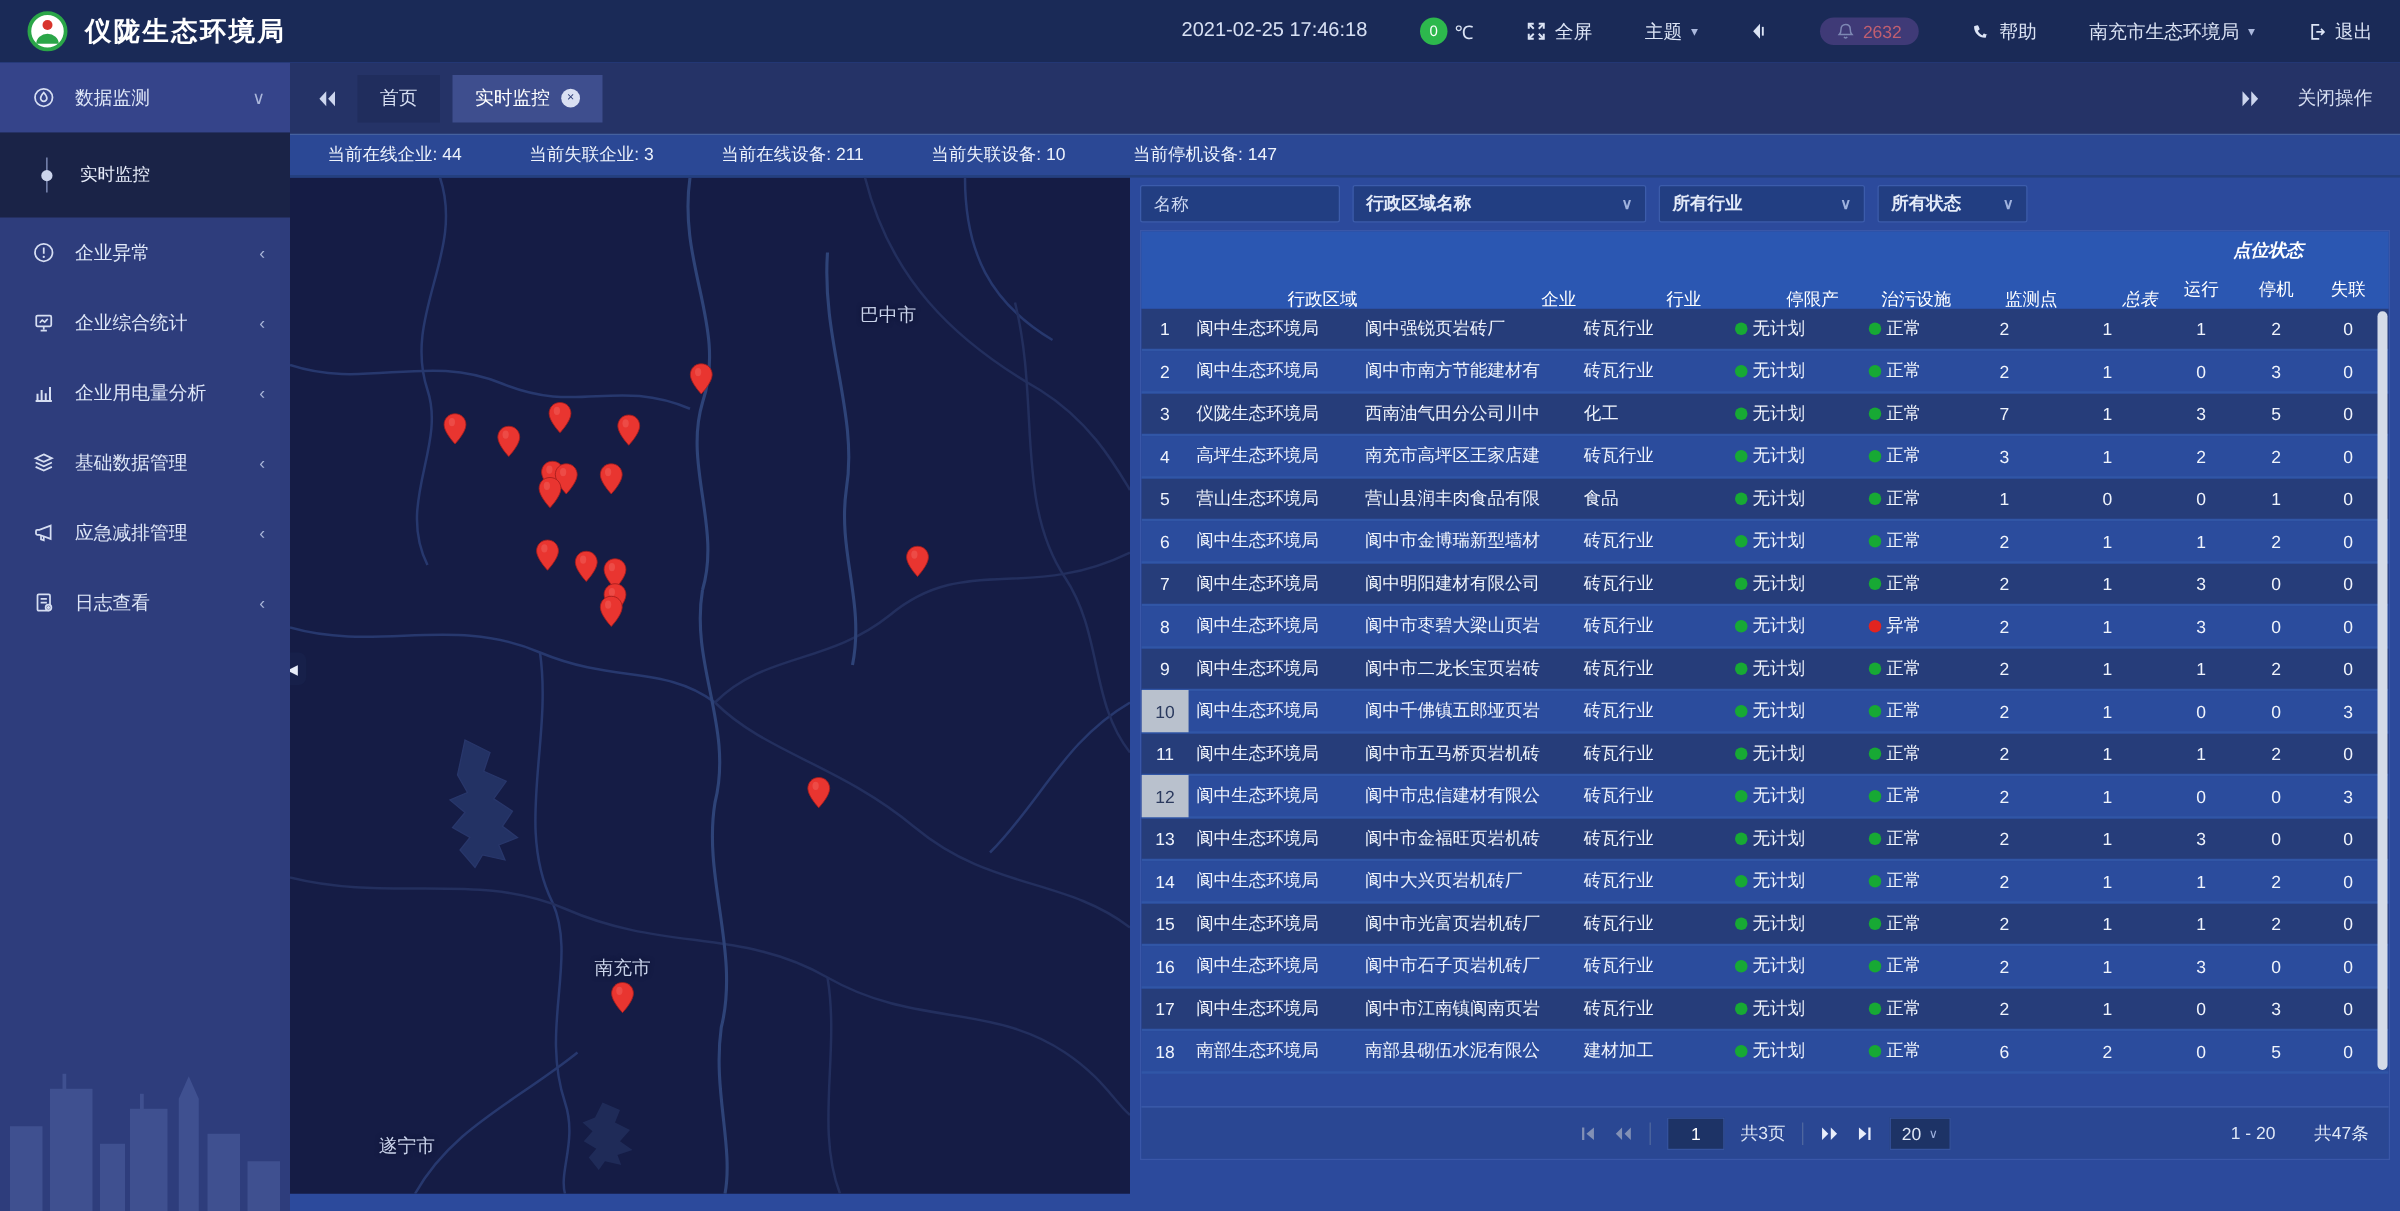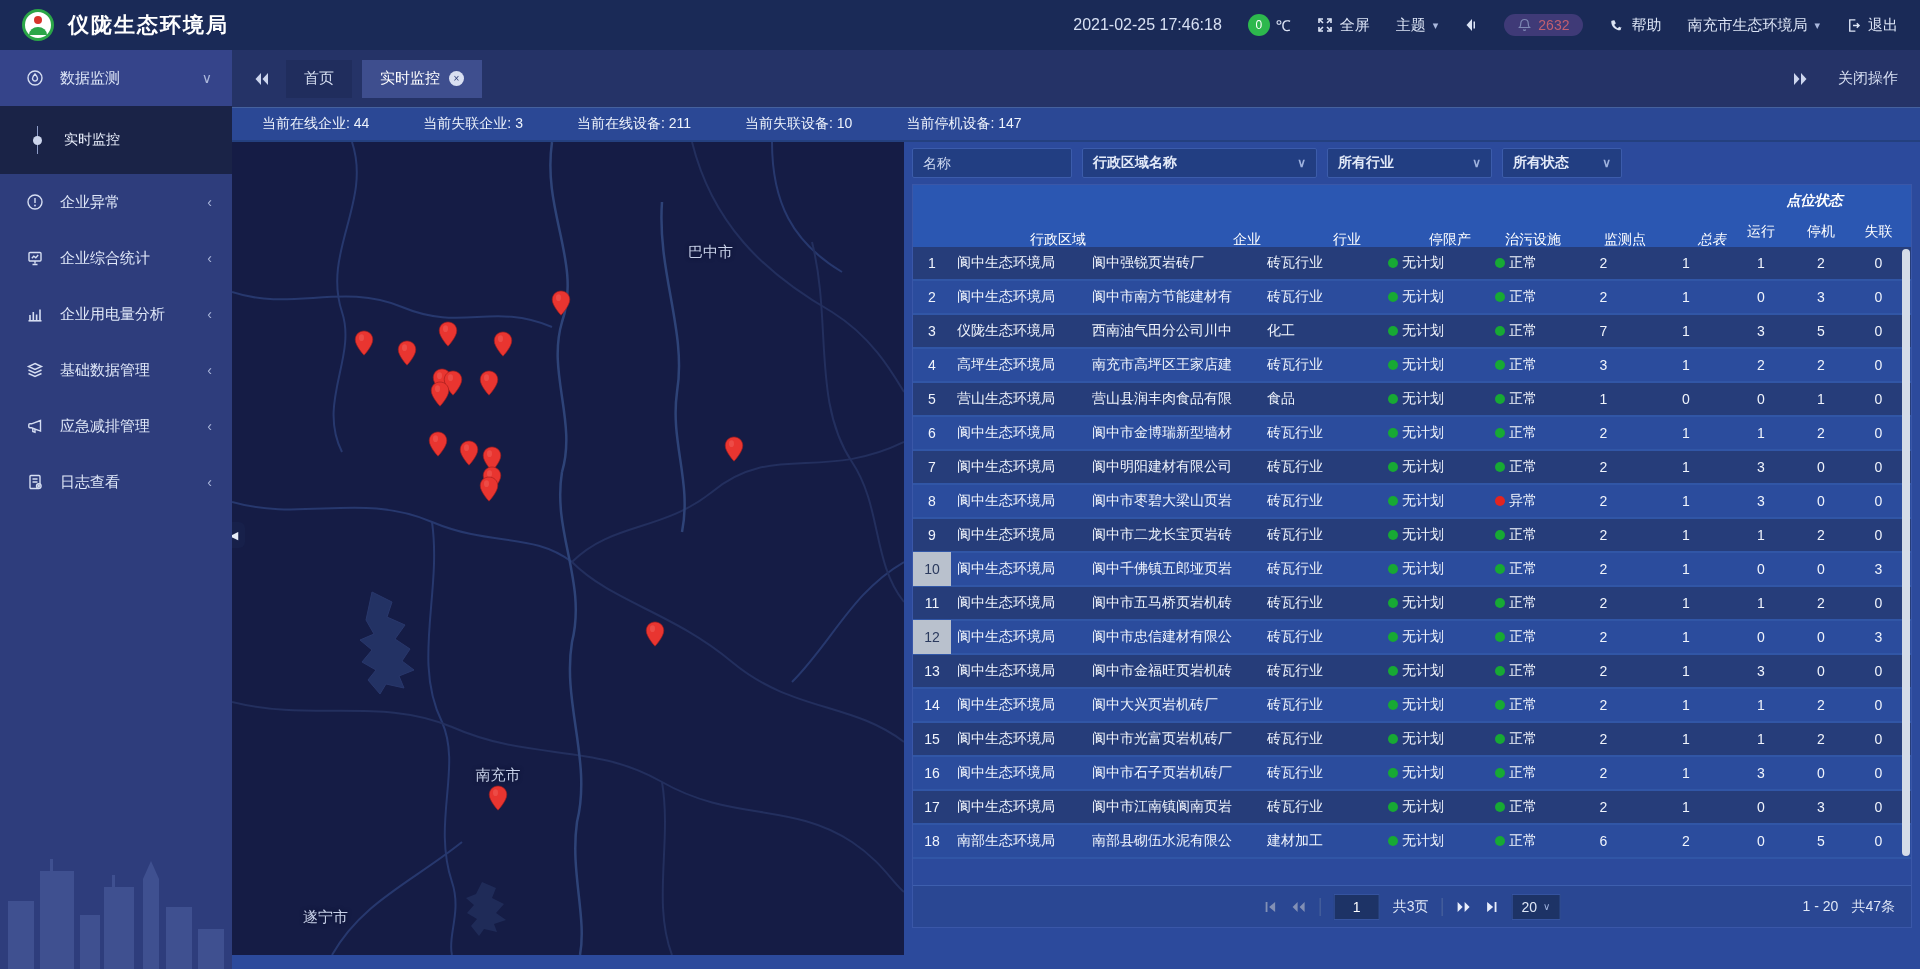--- a/index.html
+++ b/index.html
@@ -11,21 +11,21 @@
   .topbar { height:50px; background:#1a2a57; display:flex; align-items:center;
             justify-content:space-between; padding:0 22px; flex-shrink:0; }
   .brand { display:flex; align-items:center; }
   .logo { width:32px; height:32px; border-radius:50%; background:#fff;
           border:3px solid #2ba648; position:relative; }
   .logo::before { content:''; position:absolute; left:9px; top:4px; width:8px; height:8px;
                   border-radius:50%; background:#d8342c; }
   .logo::after { content:''; position:absolute; left:4px; bottom:3px; width:18px; height:8px;
                  border-radius:50% 50% 0 0/100% 100% 0 0; background:#2ba648; }
   .app-title { color:#fff; font-size:21px; font-weight:bold; letter-spacing:2px; margin-left:14px; }
-  .topbar-right { display:flex; align-items:center; gap:26px; color:#dce4f5; font-size:15px; }
+  .topbar-right { display:flex; align-items:center; gap:42px; color:#dce4f5; font-size:15px; }
   .datetime { font-size:16px; color:#d7e0f3; }
   .temp { display:flex; align-items:center; gap:6px; }
   .temp-badge { width:22px; height:22px; border-radius:50%; background:#2db84d; color:#fff;
                 display:flex; align-items:center; justify-content:center; font-size:12px; }
   .top-item { display:flex; align-items:center; gap:7px; cursor:pointer; white-space:nowrap; }
   .caret { font-size:11px; color:#aab8dd; }
   .notif-pill { background:#3f3a77; border-radius:13px; padding:3px 14px; display:flex;
                 align-items:center; gap:7px; color:#c05f70; font-size:14px; cursor:pointer; }
   .ticon { display:flex; }
 
@@ -126,21 +126,21 @@
   .pager-center { position:absolute; left:50%; transform:translateX(-50%); display:flex;
                   align-items:center; gap:13px; }
   .pg-btn { display:flex; cursor:pointer; }
   .pg-divider { width:1px; height:18px; background:#51699f; }
   .pg-input { width:46px; height:26px; background:#1d3366; border:1px solid #35539f;
               color:#fff; text-align:center; font-size:14px; outline:none;
               font-family:"Liberation Sans", sans-serif; }
   .pg-size { background:#1d3366; border:1px solid #35539f; height:26px; padding:0 9px;
              display:flex; align-items:center; gap:6px; cursor:pointer; }
   .pg-size .sel-caret { margin-left:0; font-size:10px; }
-  .pg-summary { position:absolute; right:16px; display:flex; gap:13px; }
+  .pg-summary { position:absolute; right:16px; display:flex; gap:31px; }
 </style>
 </head>
 <body>
 
 <div class="app">
 
   <header class="topbar">
     <div class="brand">
       <span class="logo"></span>
       <span class="app-title">仪陇生态环境局</span>

